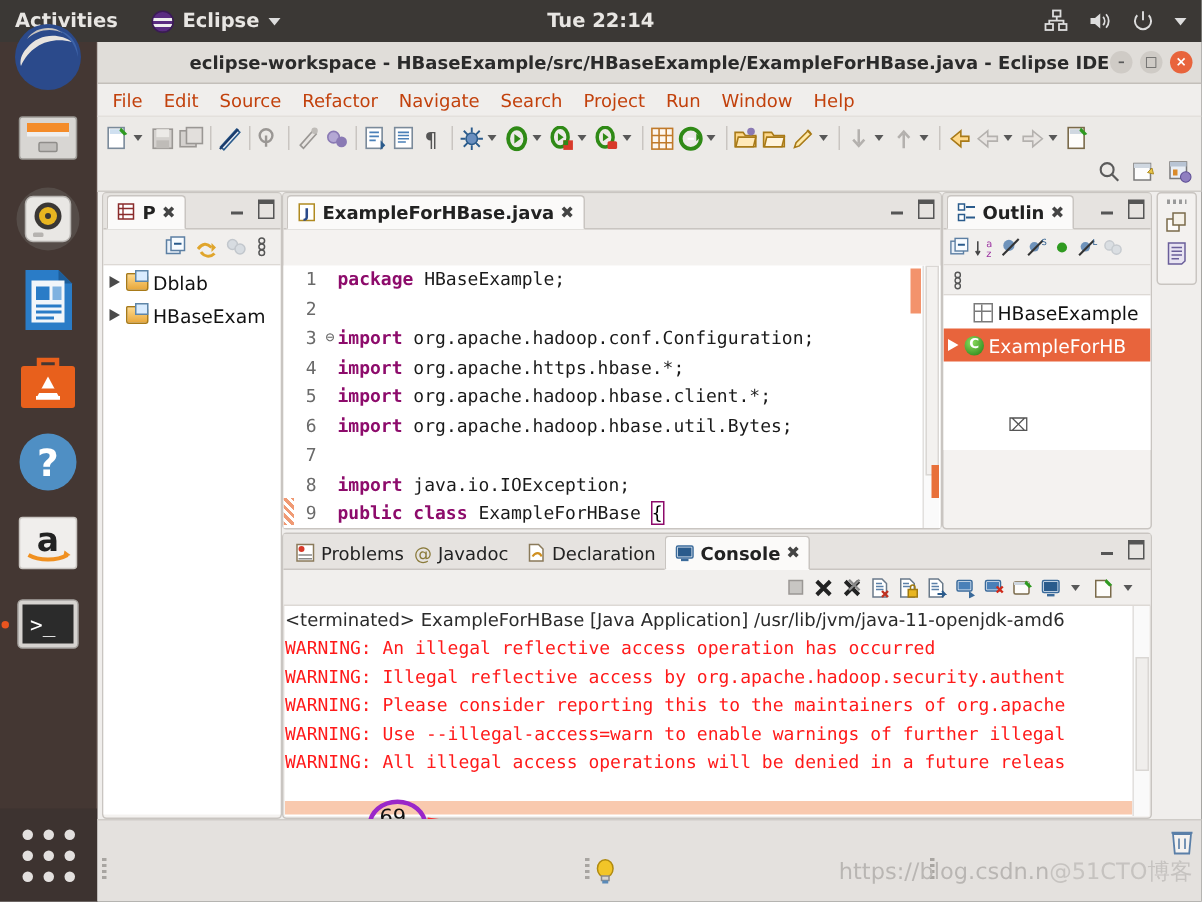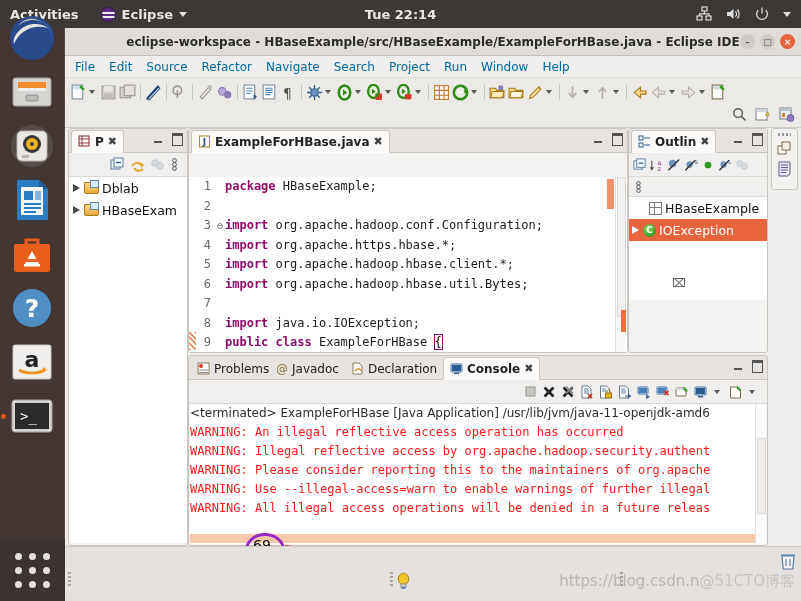--- a/index.html
+++ b/index.html
@@ -69,21 +69,21 @@
   }
   #ecl-title .wbtns{ position:absolute; right:6px; display:flex; gap:5px; align-items:center;}
   .wbtn{ width:15px;height:15px;border-radius:50%;display:flex;align-items:center;justify-content:center;
          font-size:9px;color:#5a5a5a; }
   .wbtn.min{ background:#cfcbc6; }
   .wbtn.max{ background:#cfcbc6; }
   .wbtn.cls{ background:#e8643c; color:#fff; }
 
   #ecl-menu{
     height:22px; background:#f0eeec; display:flex; align-items:center;
-    padding-left:10px; gap:14px; font-size:12px; color:#0369a1;
+    padding-left:10px; gap:14px; font-size:12px; color:#c2410c;
     border-bottom:1px solid #e3e0dc;
   }
   #ecl-menu span{ cursor:default; }
 
   #ecl-toolbar{
     height:50px; background:#eceae7; border-bottom:1px solid #cfccc8;
     position:relative;
   }
   #tb-row1{ position:absolute; left:4px; top:3px; display:flex; align-items:center; height:22px; }
   #tb-row2{ position:absolute; right:6px; top:26px; display:flex; align-items:center; gap:7px; height:20px;}
@@ -668,21 +668,21 @@
       </svg>
     </div>
     <div class="panel-body" style="height:103px;">
       <div class="tree-row" style="padding-left:20px;">
         <span class="ic-pkgdecl"></span>
         <span>HBaseExample</span>
       </div>
       <div class="tree-row row-sel">
         <span class="tri" style="border-left-color:#fff;"></span>
         <span class="ic-class">C</span>
-        <span>IOException</span>
+        <span>ExampleForHB</span>
       </div>
       <div style="position:absolute;left:43px;bottom:10px;color:#555;font-size:12px;">⌧</div>
     </div>
   </div>
 
   <div id="rightbar">
     <div class="rb-top">
       <span class="rb-grip"></span>
       <svg width="15" height="15" viewBox="0 0 15 15">
         <rect x="1" y="5" width="8" height="8" fill="#fdfcfa" stroke="#7a6a4a"></rect>

